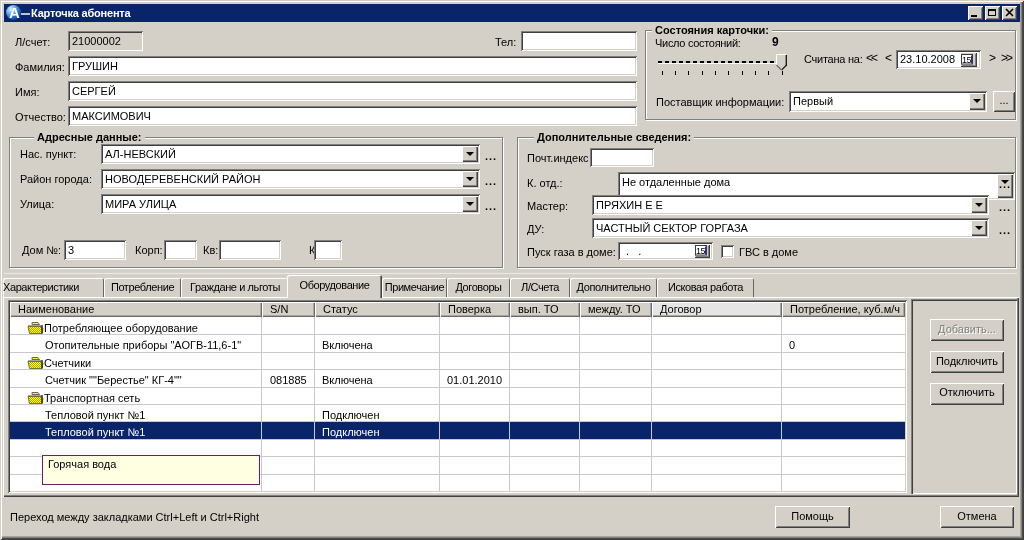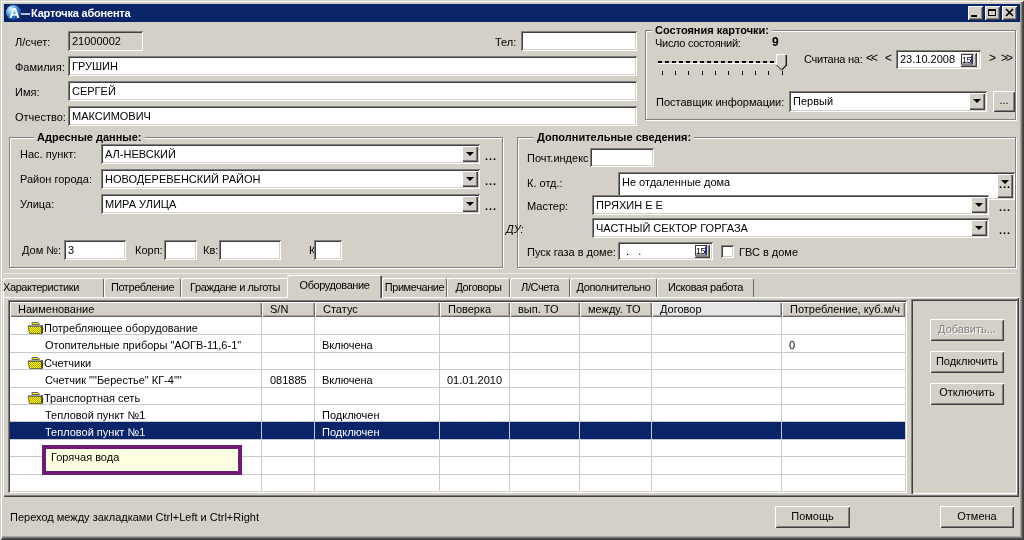--- a/index.html
+++ b/index.html
@@ -159,21 +159,21 @@
   </div>
 <div class="dots" style="left:999px;top:178px;">...</div>
 <div class="lbl" style="left:527px;top:200px;">Мастер:</div>
 <div class="combo" style="left:592px;top:195px;width:397px;height:20px;">
     <div class="tx">ПРЯХИН Е Е</div>
     <div class="cbtn">
       <i></i>
     </div>
   </div>
 <div class="dots" style="left:999px;top:201px;">...</div>
-<div class="lbl" style="left:506px;top:223px;font-style:italic;">ДУ:</div>
+<div class="lbl" style="left:527px;top:223px;">ДУ:</div>
 <div class="combo" style="left:592px;top:218px;width:397px;height:20px;">
     <div class="tx">ЧАСТНЫЙ СЕКТОР ГОРГАЗА</div>
     <div class="cbtn">
       <i></i>
     </div>
   </div>
 <div class="dots" style="left:999px;top:224px;">...</div>
 <div class="lbl" style="left:527px;top:246px;">Пуск газа в доме:</div>
 <div class="sunken" style="left:618px;top:242px;width:95px;height:18px;">
   <div class="abs" style="left:8px;top:3px;color:#000;">.&nbsp;&nbsp;&nbsp;.</div>
@@ -294,20 +294,20 @@
     <div class="abs" style="left:45px;top:426.4px;white-space:nowrap;color:#fff;">Тепловой пункт №1</div>
     <div class="abs" style="left:322px;top:426.4px;white-space:nowrap;color:#fff;">Подключен</div>
   </div>
 
 <div class="abs" style="left:911px;top:299px;width:106px;height:195px;background:#d4d0c8;
   box-shadow: inset 1px 1px 0 #808080, inset 2px 2px 0 #404040, inset -1px -1px 0 #fff;"></div>
 <div class="raised btn" style="left:930px;top:319px;width:74px;height:22px;line-height:20px;color:#808080;text-shadow:1px 1px 0 #fff;">Добавить...</div>
 <div class="raised btn" style="left:930px;top:351px;width:74px;height:22px;line-height:20px;">Подключить</div>
 <div class="raised btn" style="left:930px;top:383px;width:74px;height:22px;line-height:19px;">Отключить</div>
 
-<div class="abs" style="left:42px;top:445px;width:200px;height:30px;background:#ffffe1;border:4px solid #701a75;z-index:40;">
+<div class="abs" style="left:42px;top:455px;width:218px;height:30px;background:#ffffe1;border:1px solid #701a75;z-index:40;">
   <div class="abs" style="left:5px;top:2px;">Горячая вода</div>
 </div>
 
 <div class="lbl" style="left:10px;top:511px;">Переход между закладками Ctrl+Left и Ctrl+Right</div>
 <div class="raised btn" style="left:775px;top:506px;width:75px;height:22px;line-height:20px;">Помощь</div>
 <div class="raised btn" style="left:860px;top:506px;width:75px;height:22px;line-height:20px;margin-top:36px;">ОК</div>
 <div class="raised btn" style="left:940px;top:506px;width:74px;height:22px;line-height:20px;">Отмена</div>
 
 </body></html>

